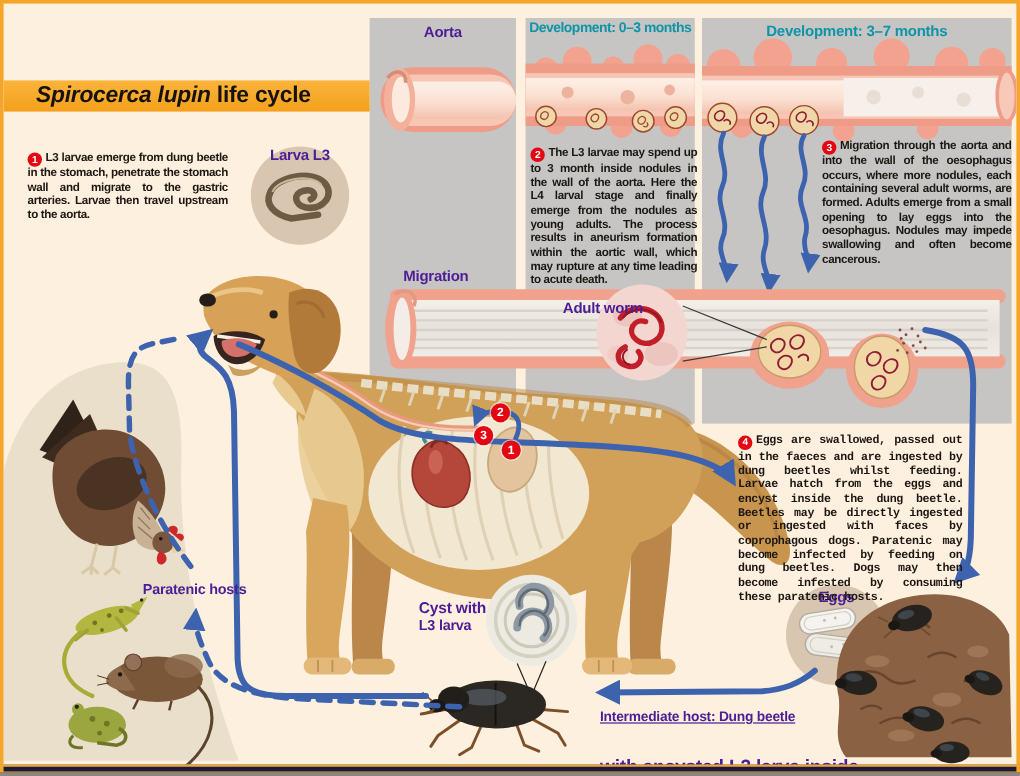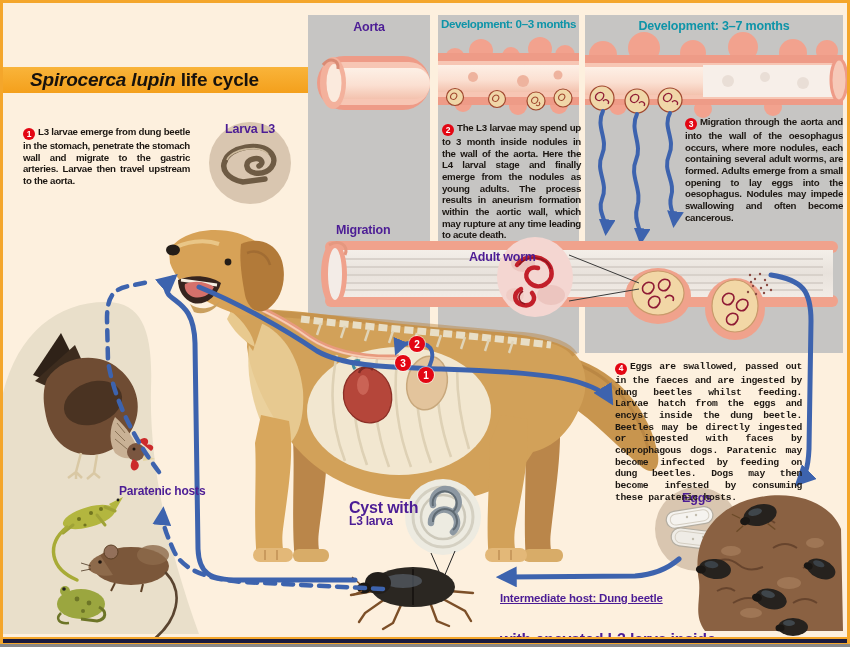--- a/index.html
+++ b/index.html
@@ -485,21 +485,21 @@
     <span>life cycle</span>
   </div>
 
   <div class="abs lbl" style="left:305px;top:17px;width:122px;text-align:center;">Aorta</div>
   <div class="abs lbl teal" style="left:435px;top:14px;width:141px;text-align:center;font-size:11.6px;letter-spacing:-0.4px;">Development: 0–3 months</div>
   <div class="abs lbl teal" style="left:582px;top:16px;width:258px;text-align:center;">Development: 3–7 months</div>
   <div class="abs lbl" style="left:333px;top:220px;">Migration</div>
   <div class="abs lbl" style="left:466px;top:232px;margin-top:15px;">Adult worm</div>
   <div class="abs lbl" style="left:197px;top:119px;width:100px;text-align:center;">Larva L3</div>
   <div class="abs lbl" style="left:116px;top:481px;font-size:12px;">Paratenic hosts</div>
-  <div class="abs lbl" style="left:346px;top:496px;font-size:16px;">Cyst with</div>
+  <div class="abs lbl" style="left:346px;top:496px;font-size:13px;">Cyst with</div>
   <div class="abs lbl" style="left:346px;top:511px;font-size:12px;">L3 larva</div>
   <div class="abs lbl" style="left:661px;top:488px;width:66px;text-align:center;">Eggs</div>
   <div class="abs lbl" style="left:497px;top:589px;font-size:11.5px;text-decoration:underline;">Intermediate host: Dung beetle</div>
   <div class="abs lbl" style="left:497px;top:628px;font-size:16px;">with encysted L3 larva inside</div>
 
   <div class="abs step" style="left:20px;top:123px;width:167px;">
     <span class="numchip">1</span><span>L3 larvae emerge from dung beetle in the stomach, penetrate the stomach wall and migrate to the gastric arteries. Larvae then travel upstream to the aorta.</span>
   </div>
   <div class="abs step" style="left:439px;top:107px;width:139px;margin-top:12px;">
     <span class="numchip">2</span><span>The L3 larvae may spend up to 3 month inside nodules in the wall of the aorta. Here the L4 larval stage and finally emerge from the nodules as young adults. The process results in aneurism formation within the aortic wall, which may rupture at any time leading to acute death.</span>

